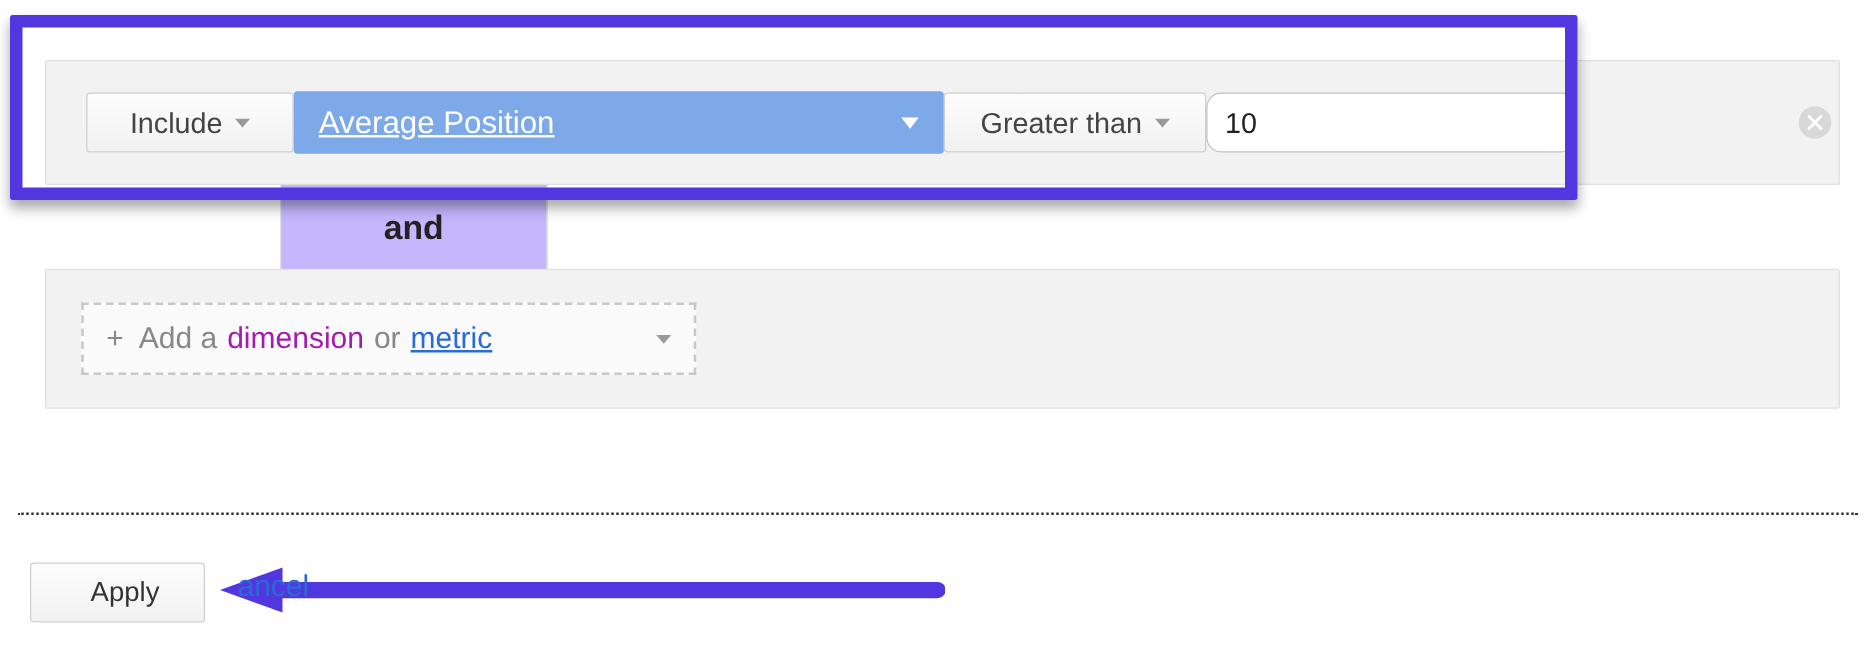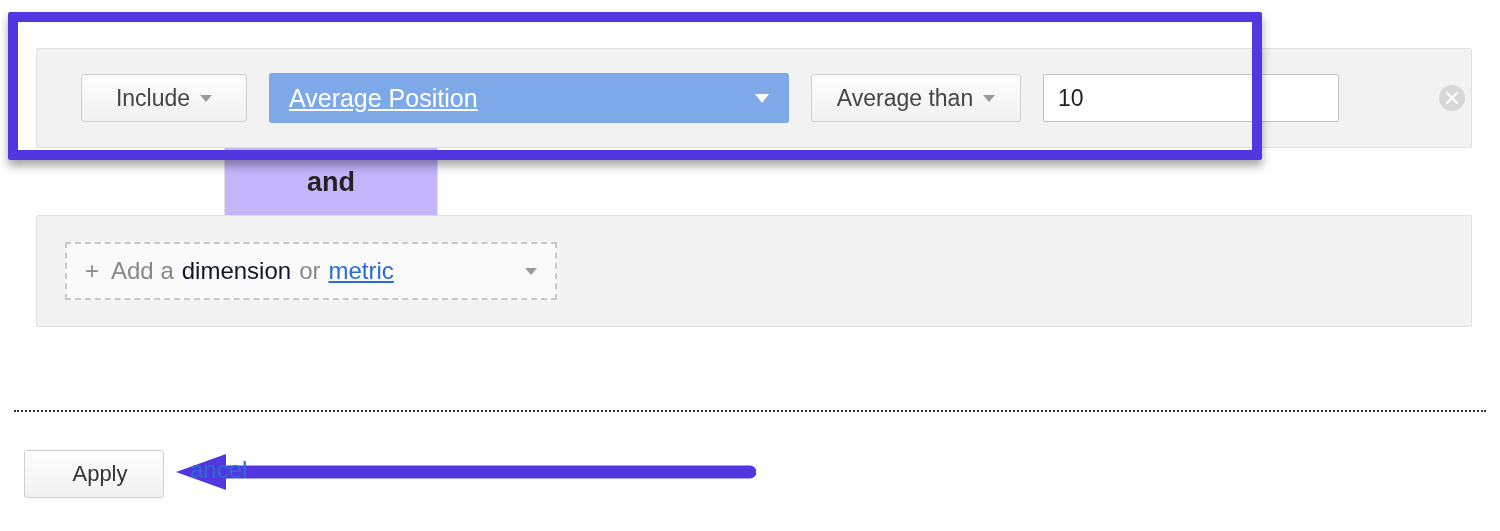--- a/index.html
+++ b/index.html
@@ -29,22 +29,21 @@
       position: absolute;
       top: 48px;
       left: 36px;
       width: 1436px;
       height: 100px;
       background: #f2f2f2;
       border: 1px solid #e0e0e0;
       border-radius: 2px;
       display: flex;
       align-items: center;
-      padding: 0 44px;
-      gap: 22px;
+      padding: 0 32px;
     }
 
     .btn-dropdown {
       height: 48px;
       background: linear-gradient(#fdfdfd, #f1f1f1);
       border: 1px solid #cfcfcf;
       border-radius: 3px;
       display: inline-flex;
       align-items: center;
       justify-content: center;
@@ -85,21 +84,21 @@
       border-left-width: 7px;
       border-right-width: 7px;
       border-top-width: 9px;
     }
 
     .value-input {
       height: 48px;
       width: 296px;
       background: #fff;
       border: 1px solid #c2c2c2;
-      border-radius: 2px;
+      border-radius: 12px;
       font-size: 23px;
       color: #222;
       padding: 0 14px;
       outline: none;
     }
 
     .close-circle {
       position: absolute;
       right: 6px;
       top: 50%;
@@ -154,21 +153,21 @@
       display: flex;
       align-items: center;
       padding: 0 18px;
       gap: 8px;
       font-size: 24px;
       color: #888;
       cursor: pointer;
       position: relative;
     }
     .add-dim .plus { color: #888; margin-right: 4px; }
-    .add-dim .word-dim { color: #0f172a; }
+    .add-dim .word-dim { color: #a21caf; }
     .add-dim .word-metric { color: #2a6bd4; text-decoration: underline; }
     .add-dim .caret-down {
       position: absolute;
       right: 18px;
     }
 
     .dotted-hr {
       position: absolute;
       top: 410px;
       left: 14px;
@@ -220,21 +219,21 @@
     <span>Include</span>
     <span class="caret-down"></span>
   </div>
 
   <div class="metric-select">
     <span>Average Position</span>
     <span class="caret-down"></span>
   </div>
 
   <div class="btn-dropdown greater">
-    <span>Average than</span>
+    <span>Greater than</span>
     <span class="caret-down"></span>
   </div>
 
   <input class="value-input" type="text" value="10" style="">
 
   <div class="close-circle">
     <svg viewBox="0 0 12 12">
       <path d="M1 1 L11 11 M11 1 L1 11" stroke="#fff" stroke-width="2.2" stroke-linecap="round"></path>
     </svg>
   </div>

